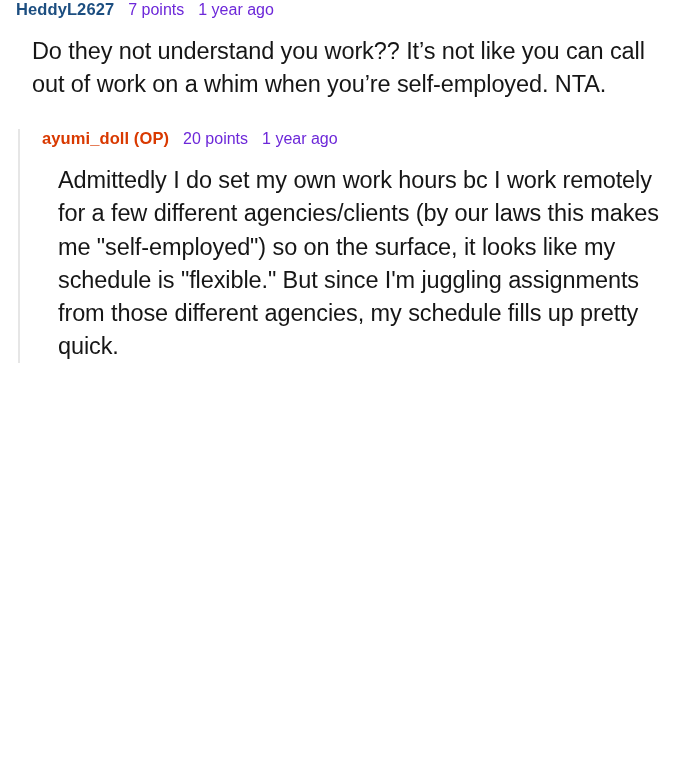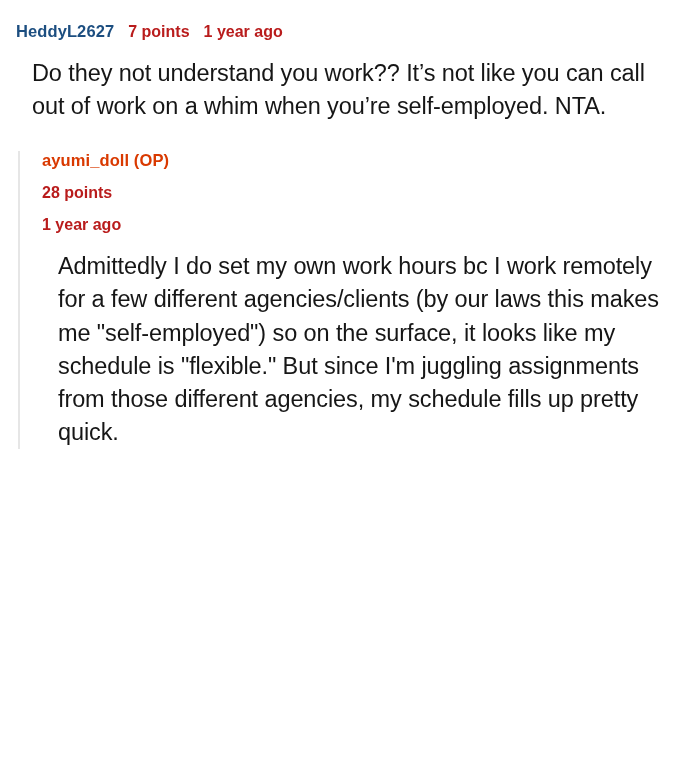--- a/index.html
+++ b/index.html
@@ -8,21 +8,21 @@
   }
   body {
     width: 700px;
     height: 772px;
     background: #ffffff;
     font-family: "Liberation Sans", sans-serif;
     color: #1a1a1b;
     overflow: hidden;
   }
   .thread {
-    padding: 22px 16px 0 16px;
+    padding: 0 16px 0 16px;
     box-sizing: border-box;
     width: 692px;
   }
   .comment {
     position: relative;
   }
   .comment-meta {
     display: flex;
     align-items: baseline;
     gap: 14px;
@@ -35,22 +35,22 @@
     letter-spacing: 0.1px;
   }
   .author.normal {
     color: #1c4e80;
   }
   .author.op {
     color: #d93900;
   }
   .points, .age {
     font-size: 16px;
-    color: #b91c1c;
-    font-weight: bold;
+    color: #6d28d9;
+    font-weight: normal;
   }
   .body {
     font-size: 23.5px;
     line-height: 1.41;
     color: #161616;
     letter-spacing: -0.1px;
   }
   .body p {
     margin: 16px;
   }
@@ -60,21 +60,20 @@
   .comment-top {
     margin-bottom: 28px;
   }
   .comment-reply {
     padding-left: 22px;
     border-left: 2px solid #e6e6e6;
     margin-left: 2px;
   }
   .comment-reply .comment-meta {
     margin-bottom: 8px;
-    flex-direction: column;
   }
 </style>
 </head>
 <body>
 
 <div class="thread">
 
   <div class="comment comment-top">
     <div class="comment-meta">
       <span class="author normal">HeddyL2627</span>
@@ -82,21 +81,21 @@
       <span class="age">1 year ago</span>
     </div>
     <div class="body">
       <p>Do they not understand you work?? It’s not like you can call out of work on a whim when you’re self-employed. NTA.</p>
     </div>
   </div>
 
   <div class="comment comment-reply">
     <div class="comment-meta">
       <span class="author op">ayumi_doll (OP)</span>
-      <span class="points">28 points</span>
+      <span class="points">20 points</span>
       <span class="age">1 year ago</span>
     </div>
     <div class="body">
       <p>Admittedly I do set my own work hours bc I work remotely for a few different agencies/clients (by our laws this makes me "self-employed") so on the surface, it looks like my schedule is "flexible." But since I'm juggling assignments from those different agencies, my schedule fills up pretty quick.</p>
     </div>
   </div>
 
 </div>
 
 </body></html>

